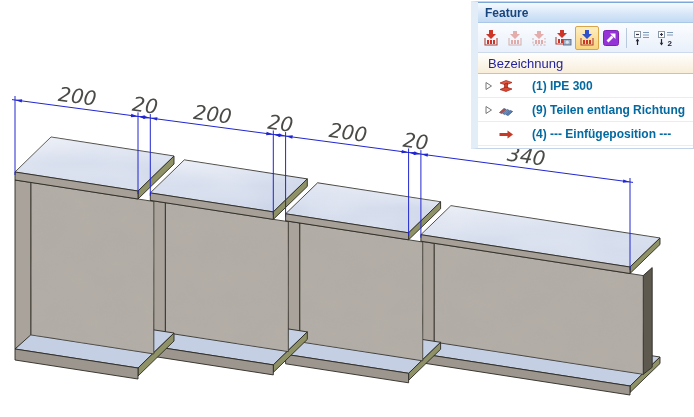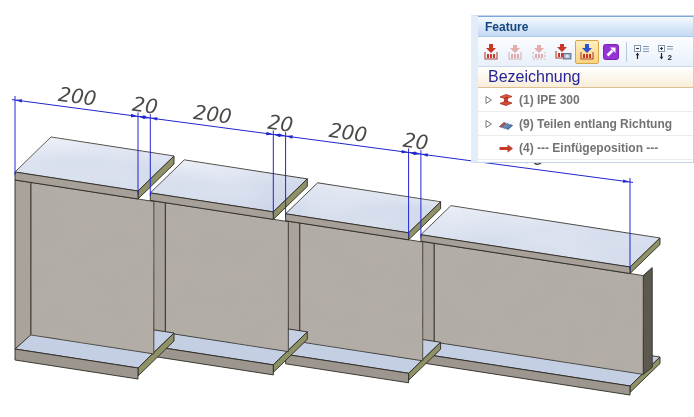--- a/index.html
+++ b/index.html
@@ -1,42 +1,42 @@
 <!DOCTYPE html>
 <html><head>
 <meta charset="utf-8">
 <style>
   html,body{margin:0;padding:0;background:#ffffff;}
   #stage{position:relative;width:694px;height:417px;overflow:hidden;background:#fff;
          font-family:"Liberation Sans",sans-serif;}
   #scene{position:absolute;left:0;top:0;}
 
   
-  .feature-panel{position:absolute;left:471px;top:15px;width:223px;height:148px;
+  .feature-panel{position:absolute;left:471px;top:1px;width:223px;height:148px;
     background:#ffffff;border:1px solid #c3d4e9;border-left:7px solid #e3edf8;
     box-sizing:border-box;z-index:5;}
   .panel-titlebar{height:19px;display:flex;align-items:center;padding-left:7px;
     background:linear-gradient(#f5fafe,#d8e7f8 55%,#c3daf3);
     border-top:1px solid #7da7d9;border-bottom:1px solid #aac7e7;}
   .panel-titlebar span{font-size:12px;font-weight:700;color:#17457e;}
   .toolbar{height:29px;display:flex;align-items:center;padding:0 1px;
     background:linear-gradient(#fbfdff,#e9f0fa);border-bottom:1px solid #ccdaec;}
   .tb{width:24px;height:24px;display:flex;align-items:center;justify-content:center;
     background:transparent;border:1px solid transparent;padding:0;margin:0;}
   .tb.disabled{opacity:.38;}
   .tb.selected{background:linear-gradient(#fdeec2,#f9d47e);border:1px solid #d8a549;border-radius:2px;}
   .tb-sep{width:1px;height:20px;background:#b9c9dd;margin:0 3px;}
   .tree-header{height:20px;display:flex;align-items:center;padding-left:10px;
     background:linear-gradient(#ffffff,#f8edd9);border-bottom:1px solid #dcc094;}
-  .tree-header span{font-size:16px;color:#24249a;}
+  .tree-header span{font-size:13px;color:#24249a;}
   .tree-row{height:23px;display:flex;align-items:center;border-bottom:1px solid #ececec;}
   .expander{width:14px;margin-left:4px;display:flex;align-items:center;justify-content:center;}
   .expander-spacer{width:18px;}
   .row-icon{width:20px;display:flex;align-items:center;justify-content:center;margin-right:3px;}
-  .tree-row span.lbl{font-size:12px;font-weight:700;color:#737373;}
+  .tree-row span.lbl{font-size:12px;font-weight:700;color:#0369a1;margin-left:13px;}
 </style>
 </head>
 <body>
 
 <div id="stage">
 
   <svg id="scene" width="694" height="417" viewBox="0 0 694 417">
     <defs>
       <linearGradient id="gTop" x1="0" y1="0" x2="0" y2="1">
         <stop offset="0" stop-color="#e3e8f3"></stop>

